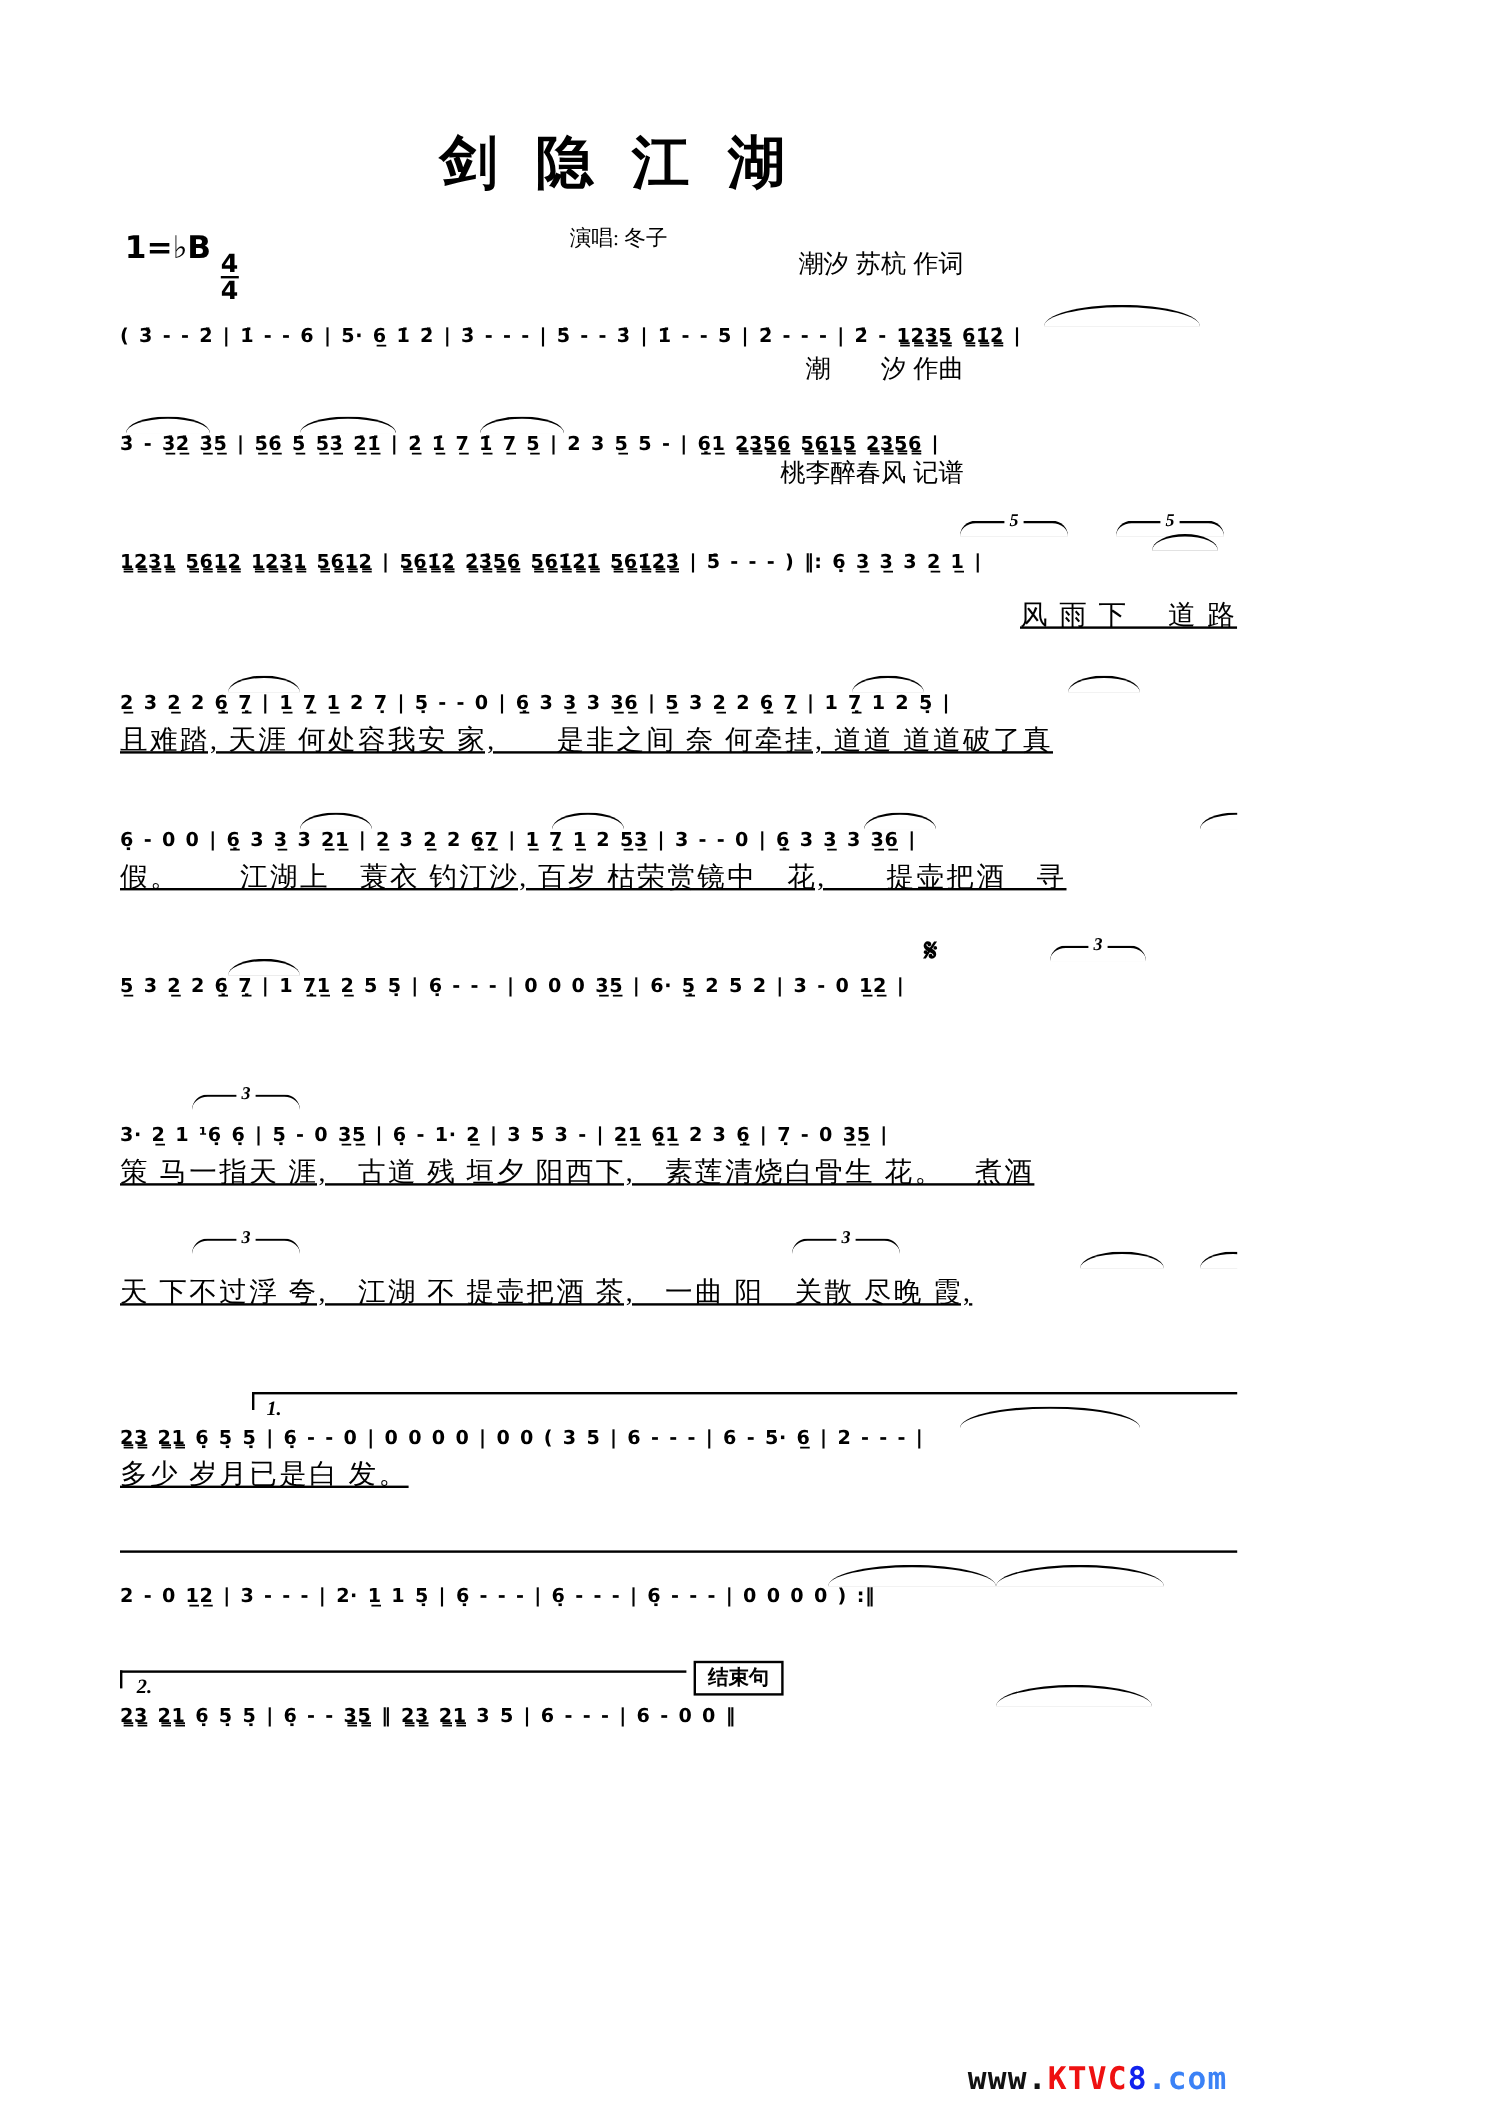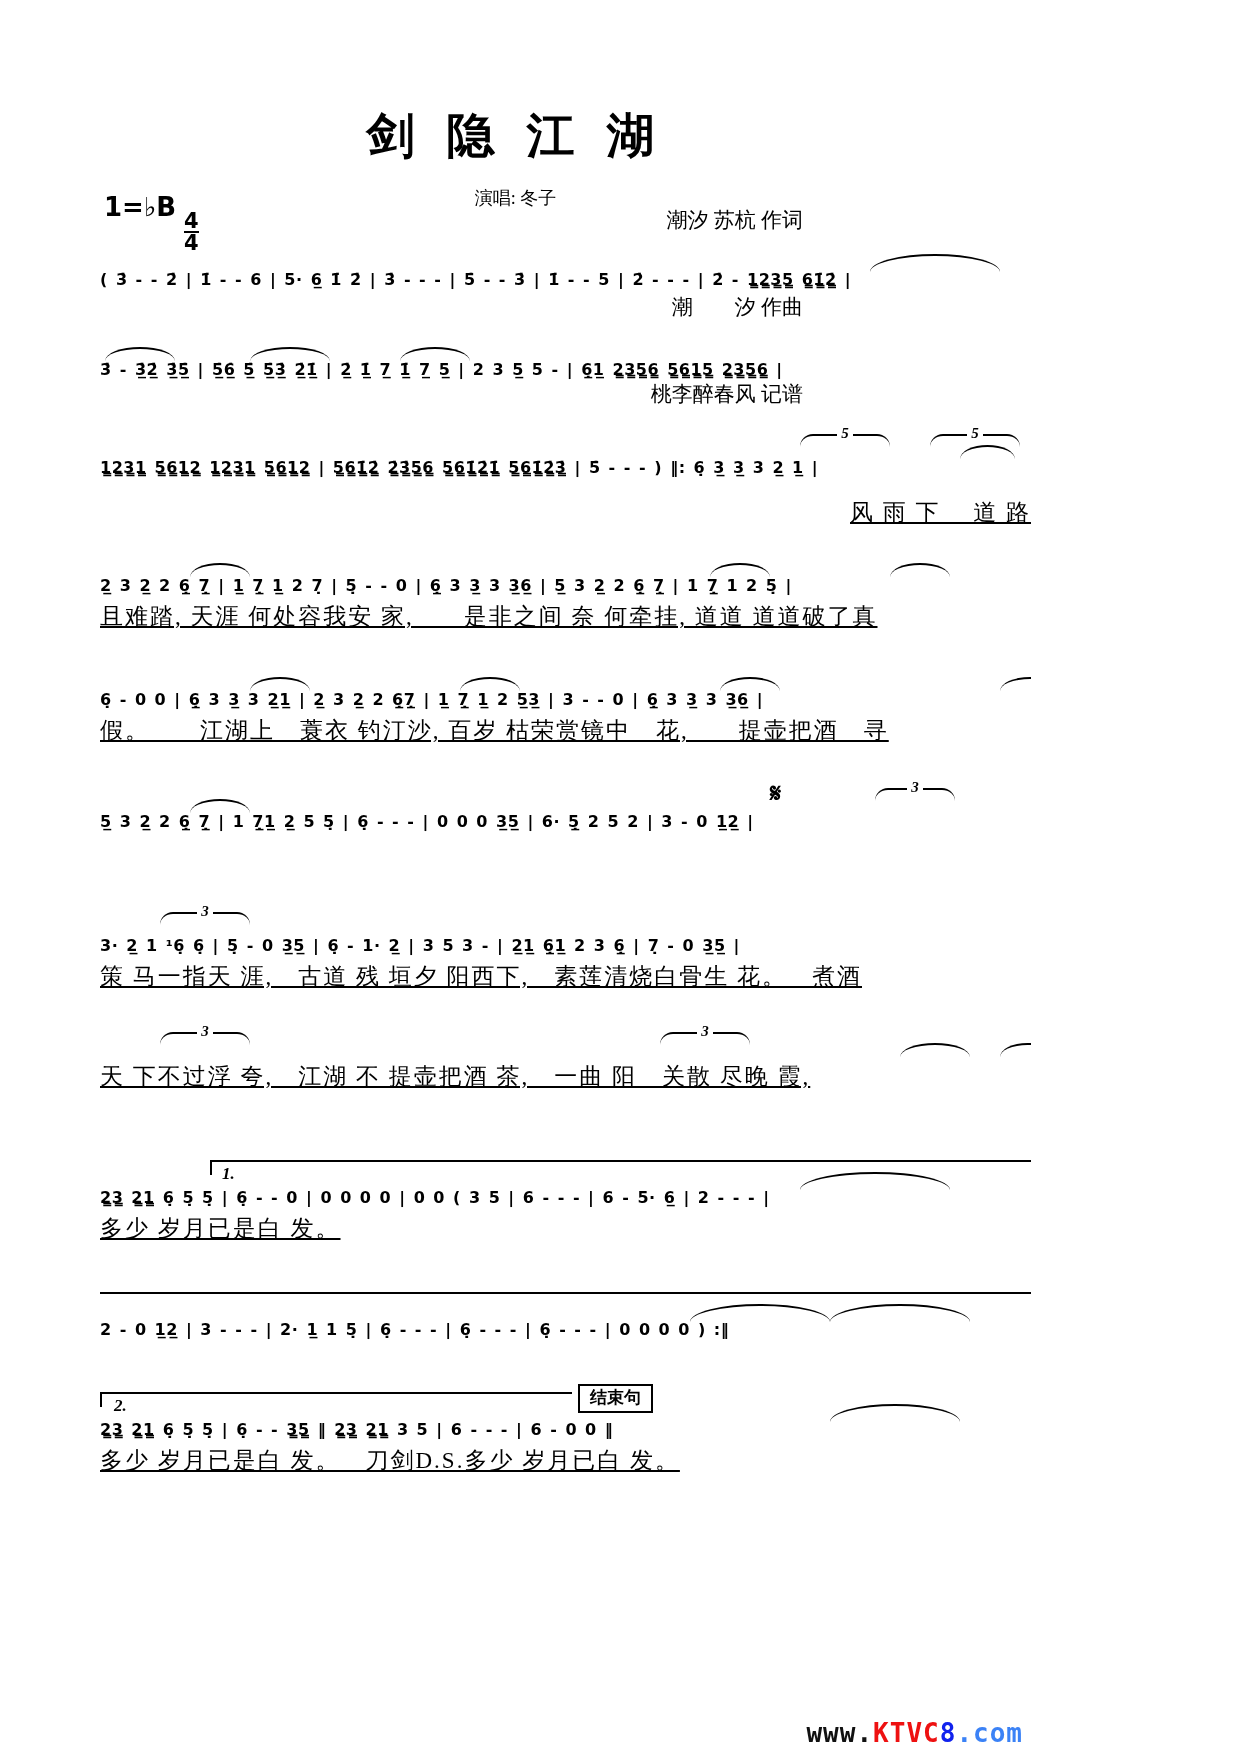--- a/index.html
+++ b/index.html
@@ -2,21 +2,21 @@
 <html><head>
 <meta charset="utf-8">
 <style>
   html,body{margin:0;padding:0;background:#fff;}
   .page{position:relative;width:1031px;height:1754px;background:#ffffff;color:#000;
         font-family:"DejaVu Sans",sans-serif;overflow:hidden;}
 
   .title{position:absolute;top:104px;left:0;width:100%;text-align:center;
          font-family:"Liberation Serif",serif;font-weight:700;font-size:48px;letter-spacing:10px;}
   .credits{position:absolute;top:148px;right:228px;text-align:right;
-           font-family:Liberation Serif, serif;font-size:21px;line-height:29px;white-space:pre;}
+           font-family:Liberation Sans, sans-serif;font-size:21px;line-height:29px;white-space:pre;}
   .keysig{position:absolute;top:192px;left:104px;font-weight:700;font-size:26px;
           font-family:"DejaVu Sans",sans-serif;}
   .ts{display:inline-flex;flex-direction:column;vertical-align:-12px;margin-left:8px;
       font-size:21px;line-height:20px;text-align:center;font-weight:700;}
   .ts .den{border-top:2px solid #000;}
   .performer{position:absolute;top:186px;left:0;width:100%;text-align:center;
              font-family:"Liberation Serif",serif;font-size:18px;}
 
   .mline{position:absolute;left:100px;width:1040px;}
   .notes{font-family:"DejaVu Sans",sans-serif;font-weight:700;font-size:16px;line-height:1.25;
@@ -141,21 +141,20 @@
     <i class="arc tie" style="left:730px;width:140px"></i>
     <div class="notes">2 - 0 1̲2̲ | 3 - - - | 2· 1̲ 1 5̣ | 6̣ - - - | 6̣ - - - | 6̣ - - - | 0 0 0 0 ) :‖</div>
   </div>
 
   <div class="mline" style="top:1420px">
     <i class="volta-line vl-left" style="left:0;width:470px"></i>
     <span class="volta-label" style="left:14px">2.</span>
     <span class="endbox" style="left:478px">结束句</span>
     <i class="arc tie" style="left:730px;width:130px"></i>
     <div class="notes">2̳3̳ 2̳1̳ 6̣ 5̣ 5̣ | 6̣ - - 3̳5̳ ‖ 2̳3̳ 2̳1̳ 3 5 | 6 - - - | 6 - 0 0 ‖</div>
-    <div class="lyrics">多少 岁月已是白 发。　刀剑D.S.多少 岁月已白 发。</div>
   </div>
 
   <div class="pagenum">
     <span class="pnline"></span><span>1/1</span><span class="pnline"></span>
   </div>
 
   <div class="watermark">
     <span style="color: rgb(17, 17, 17);">www.</span><span style="color: rgb(238, 17, 17);">KTVC</span><span style="color: rgb(17, 34, 238);">8</span><span style="color: #3b82f6;">.com</span>
   </div>
 

